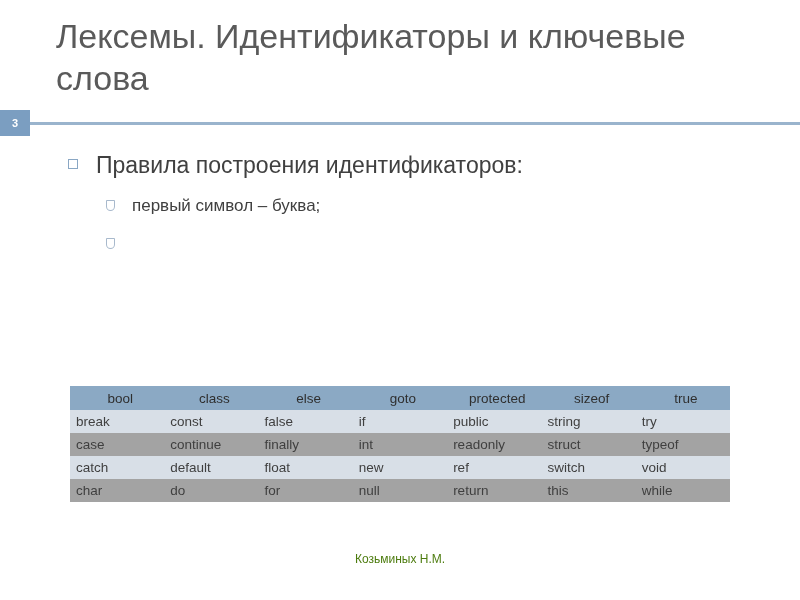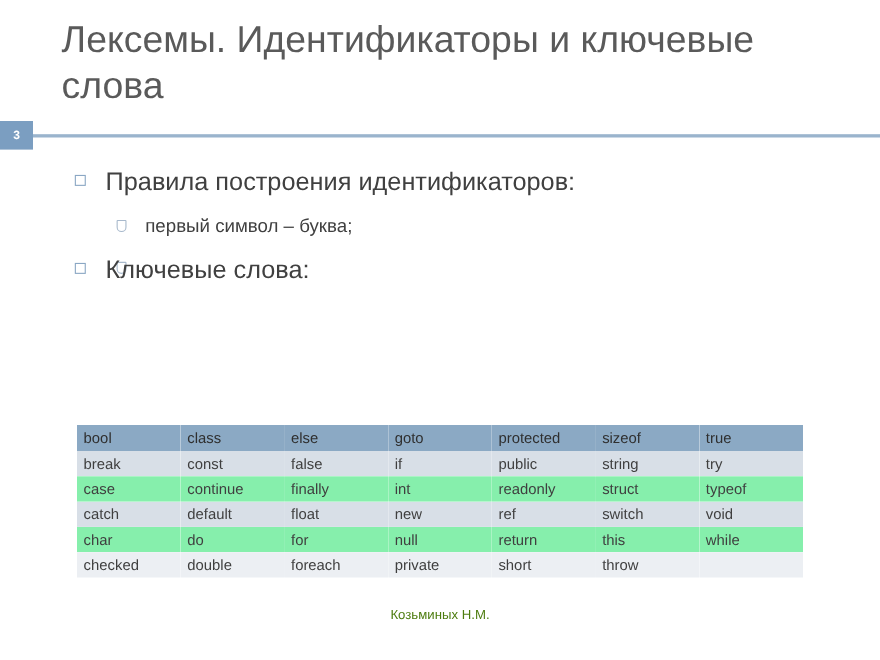--- a/index.html
+++ b/index.html
@@ -123,27 +123,28 @@
     color: #3f3f3f;
     vertical-align: middle;
     border: none;
     overflow: hidden;
     white-space: nowrap;
   }
   table.kw tr.r-head td {
     background: #8ba9c4;
     color: #2f2f2f;
     height: 24px;
+    text-align: center;
   }
   table.kw tr.r-odd td {
     background: #d8dfe7;
     margin-top: 13px;
   }
   table.kw tr.r-even td {
-    background: #86efac;
+    background: #a3a3a3;
   }
   table.kw tr.r-last td {
     background: #eceff3;
   }
   table.kw tr.r-last td.blank {
     background: #eceff3;
   }
 
   
   .footer {
@@ -179,24 +180,20 @@
     <div class="lvl2">
       <span class="marker2"></span>
       <span>первый символ – буква;</span>
     </div>
 
     <div class="lvl2">
       <span class="marker2"></span>
     </div>
 
 
-    <div class="lvl1">
-      <span class="marker"></span>
-      <span>Ключевые слова:</span>
-    </div>
 
   </div>
 
   <div class="kw-table-wrap">
     <table class="kw">
       <tbody>
         <tr class="r-head">
           <td>bool</td>
           <td>class</td>
           <td>else</td>
@@ -234,28 +231,19 @@
         </tr>
         <tr class="r-even">
           <td>char</td>
           <td>do</td>
           <td>for</td>
           <td>null</td>
           <td>return</td>
           <td>this</td>
           <td>while</td>
         </tr>
-        <tr class="r-last">
-          <td>checked</td>
-          <td>double</td>
-          <td>foreach</td>
-          <td>private</td>
-          <td>short</td>
-          <td>throw</td>
-          <td class="blank"></td>
-        </tr>
       </tbody>
     </table>
   </div>
 
   <div class="footer">Козьминых Н.М.</div>
 
 </div>
 
 </body></html>

